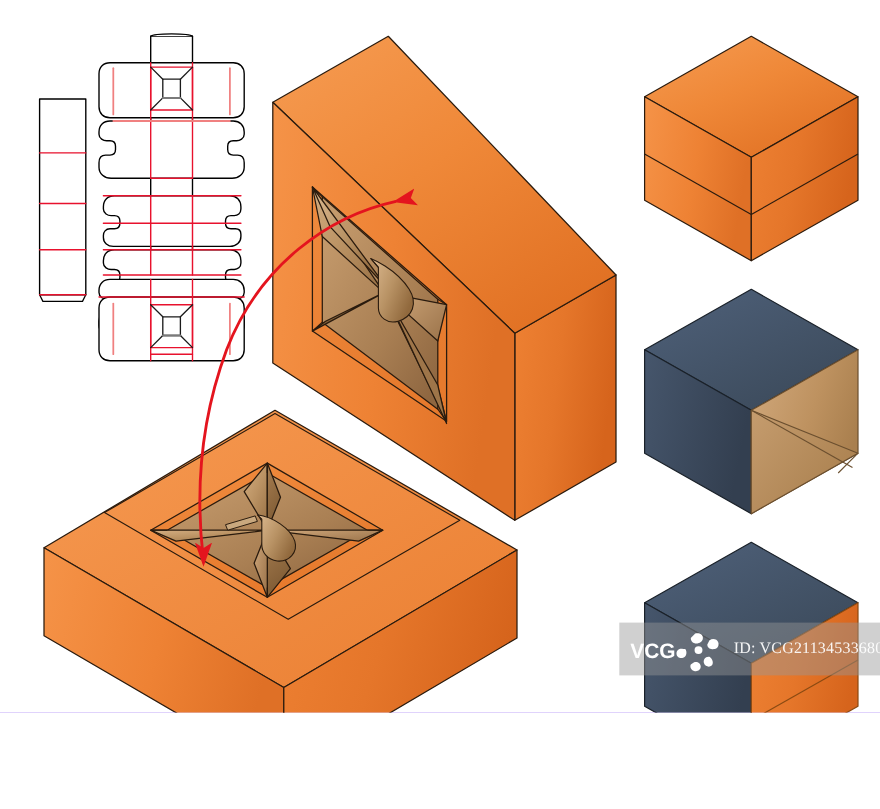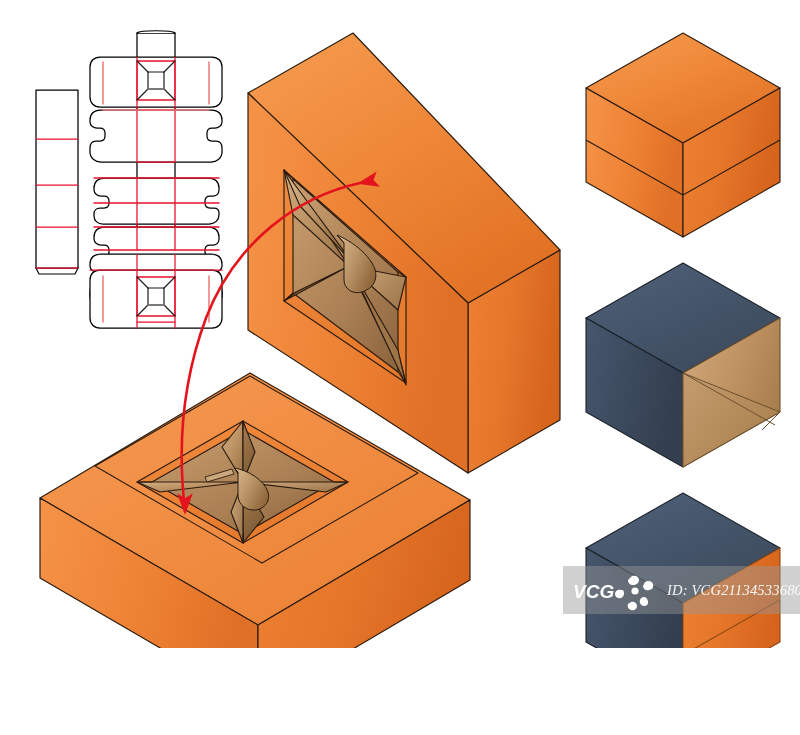--- a/index.html
+++ b/index.html
@@ -10,21 +10,20 @@
   }
   body {
     font-family: "Liberation Sans", sans-serif;
   }
   #stage {
     position: relative;
     width: 800px;
     height: 648px;
     background: #8b5cf6;
     overflow: hidden;
-    font-style: italic;
   }
   #artboard {
     position: absolute;
     left: 0;
     top: 0;
     width: 800px;
     height: 735px;
   }
   .wm-layer {
     position: absolute;

